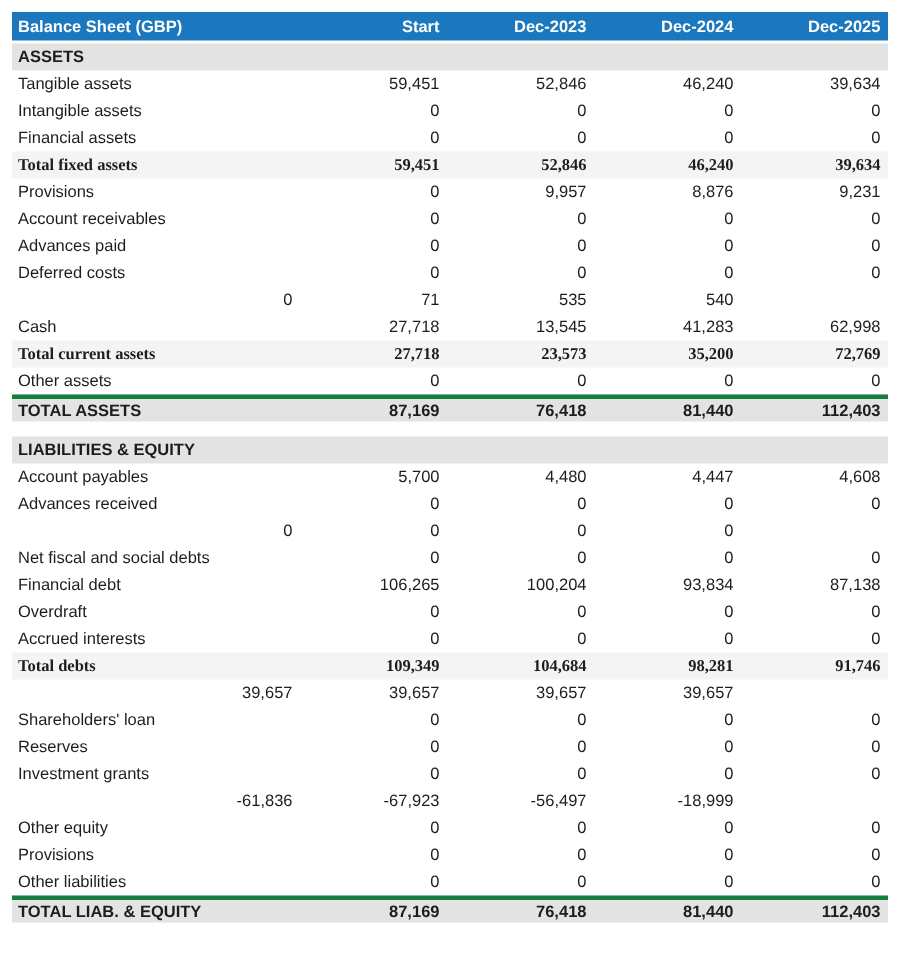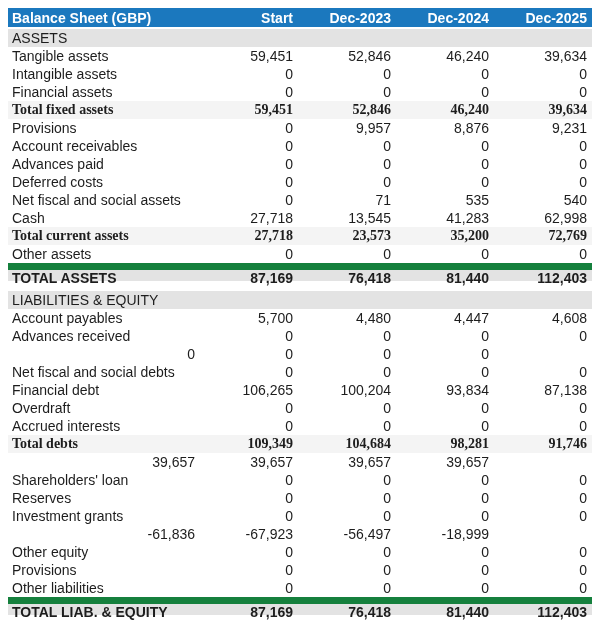--- a/index.html
+++ b/index.html
@@ -18,21 +18,21 @@
     position: absolute;
     left: 8px;
     top: 8px;
     width: 584px;
   }
   .row {
     display: grid;
     grid-template-columns: 1fr 98px 98px 98px 98px;
     height: 18px;
     align-items: center;
-    font-size: 14px;
+    font-size: 11px;
     color: #1d1d1d;
     box-sizing: border-box;
   }
   .header-row {
     height: 19px;
     background: var(--header-bg, #1b78be);
     color: #ffffff;
     font-weight: bold;
     margin-bottom: 2px;
   }
@@ -41,31 +41,31 @@
     white-space: nowrap;
     overflow: hidden;
   }
   .cell-num {
     text-align: right;
     padding-right: 5px;
     white-space: nowrap;
   }
   .section-row {
     background: var(--section-bg, #e3e3e3);
-    font-weight: normal;
+    font-weight: bold;
   }
   .subtotal {
     background: var(--subtotal-bg, #f4f4f4);
     font-weight: bold;
     font-family: Liberation Serif, serif;
   }
   .grand {
     background: var(--section-bg, #e3e3e3);
     font-weight: bold;
-    border-top: 7px solid #15803d;
+    border-top: 3px solid #15803d;
   }
   .section-gap {
     height: 10px;
   }
 </style>
 </head>
 <body style="--header-bg: #1b78be; --section-bg: #e3e3e3; --subtotal-bg: #f4f4f4;">
 
 <div class="sheet">
   <div class="row header-row">
@@ -133,21 +133,20 @@
         <div class="cell-num">0</div>
       </div>
       <div class="row">
         <div class="cell-label">Deferred costs</div>
         <div class="cell-num">0</div>
         <div class="cell-num">0</div>
         <div class="cell-num">0</div>
         <div class="cell-num">0</div>
       </div>
       <div class="row">
-        <div class="cell-label">Net fiscal and social assets</div>
         <div class="cell-num">0</div>
         <div class="cell-num">71</div>
         <div class="cell-num">535</div>
         <div class="cell-num">540</div>
       </div>
       <div class="row">
         <div class="cell-label">Cash</div>
         <div class="cell-num">27,718</div>
         <div class="cell-num">13,545</div>
         <div class="cell-num">41,283</div>

